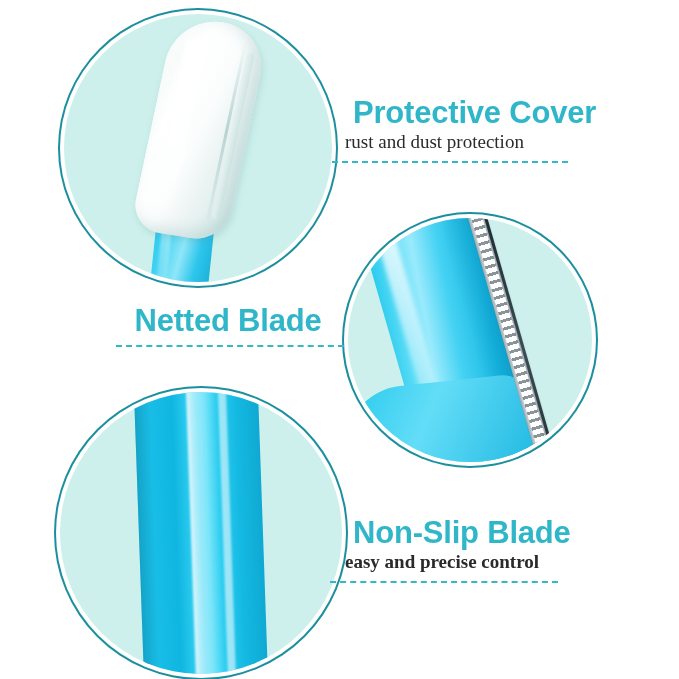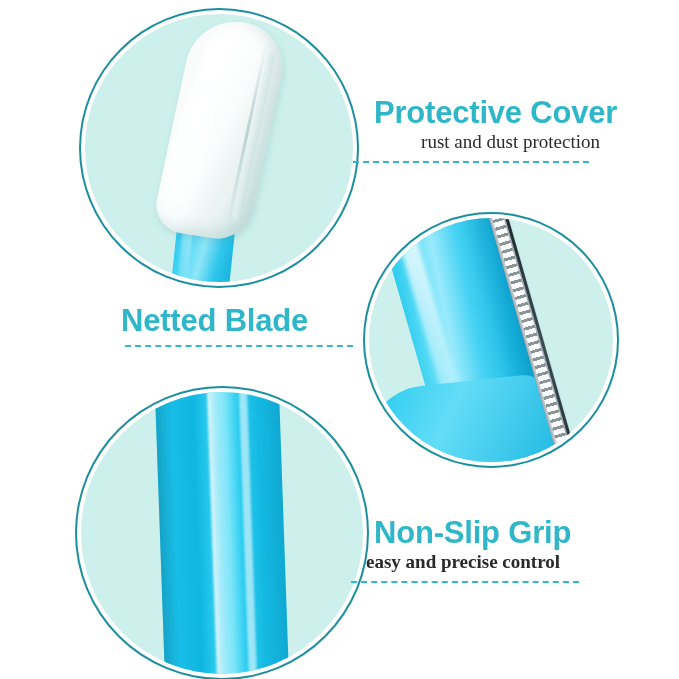--- a/index.html
+++ b/index.html
@@ -3,21 +3,21 @@
 <meta charset="utf-8">
 <style>
   html,body{margin:0;padding:0;}
   body{
     width:679px;height:679px;
     background:#ffffff;
     font-family:"Liberation Sans", sans-serif;
     overflow:hidden;
     position:relative;
   }
-  .stage{position:absolute;left:0;top:0;width:620px;height:679px;margin-left:21px;}
+  .stage{position:absolute;left:0;top:0;width:620px;height:679px;}
 
   
   .circle{
     position:absolute;
     border-radius:50%;
     background:#cdf0ec;
     box-shadow:0 0 0 4px #ffffff, 0 0 0 6px #1b8f9e;
     overflow:hidden;
   }
   .circle .photo{
@@ -161,24 +161,24 @@
     line-height:24px;
     white-space:nowrap;
   }
   .dashline{
     height:0;
     border-top:2px dashed #35b8c6;
     margin-top:7px;
   }
 
   #cap-cover{left:353px;top:96px;width:226px;}
-  #cap-cover .subtitle{margin-left:-8px;text-align:right;}
+  #cap-cover .subtitle{margin-left:-8px;}
   #cap-cover .dashline{width:236px;margin-left:-21px;}
 
-  #cap-blade{left:100px;top:304px;width:232px;text-align:left;}
+  #cap-blade{left:112px;top:304px;width:232px;text-align:center;}
   #cap-blade .dashline{width:228px;margin-left:4px;}
 
   #cap-grip{left:353px;top:516px;width:232px;}
   #cap-grip .subtitle{margin-left:-8px;font-weight:bold;}
   #cap-grip .dashline{width:228px;margin-left:-23px;}
 </style>
 </head>
 <body>
 
 <div class="stage">
@@ -223,18 +223,18 @@
     <div class="subtitle">rust and dust  protection</div>
     <div class="dashline"></div>
   </div>
 
   <div class="caption" id="cap-blade">
     <div class="title">Netted Blade</div>
     <div class="dashline"></div>
   </div>
 
   <div class="caption" id="cap-grip">
-    <div class="title">Non-Slip Grip</div>
+    <div class="title">Non-Slip Blade</div>
     <div class="subtitle">easy and precise control</div>
     <div class="dashline"></div>
   </div>
 
 </div>
 
 </body></html>

